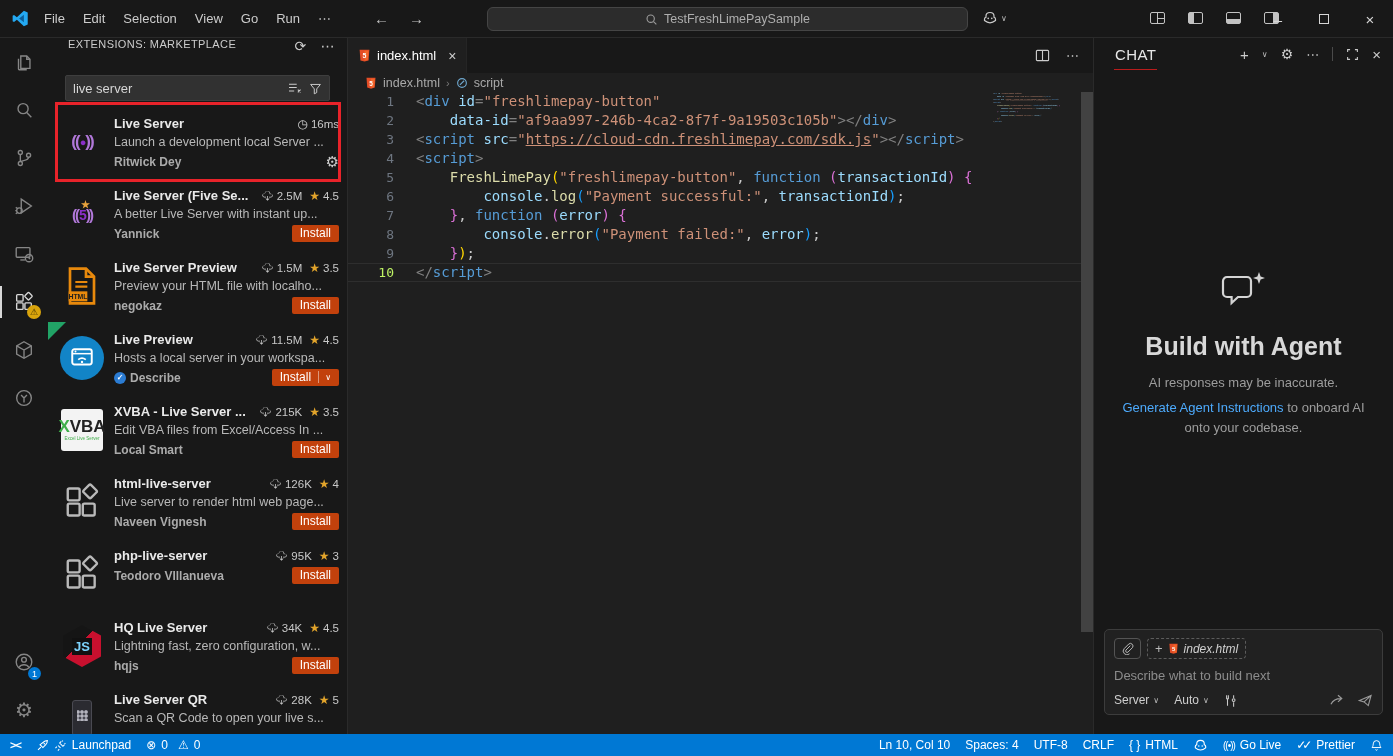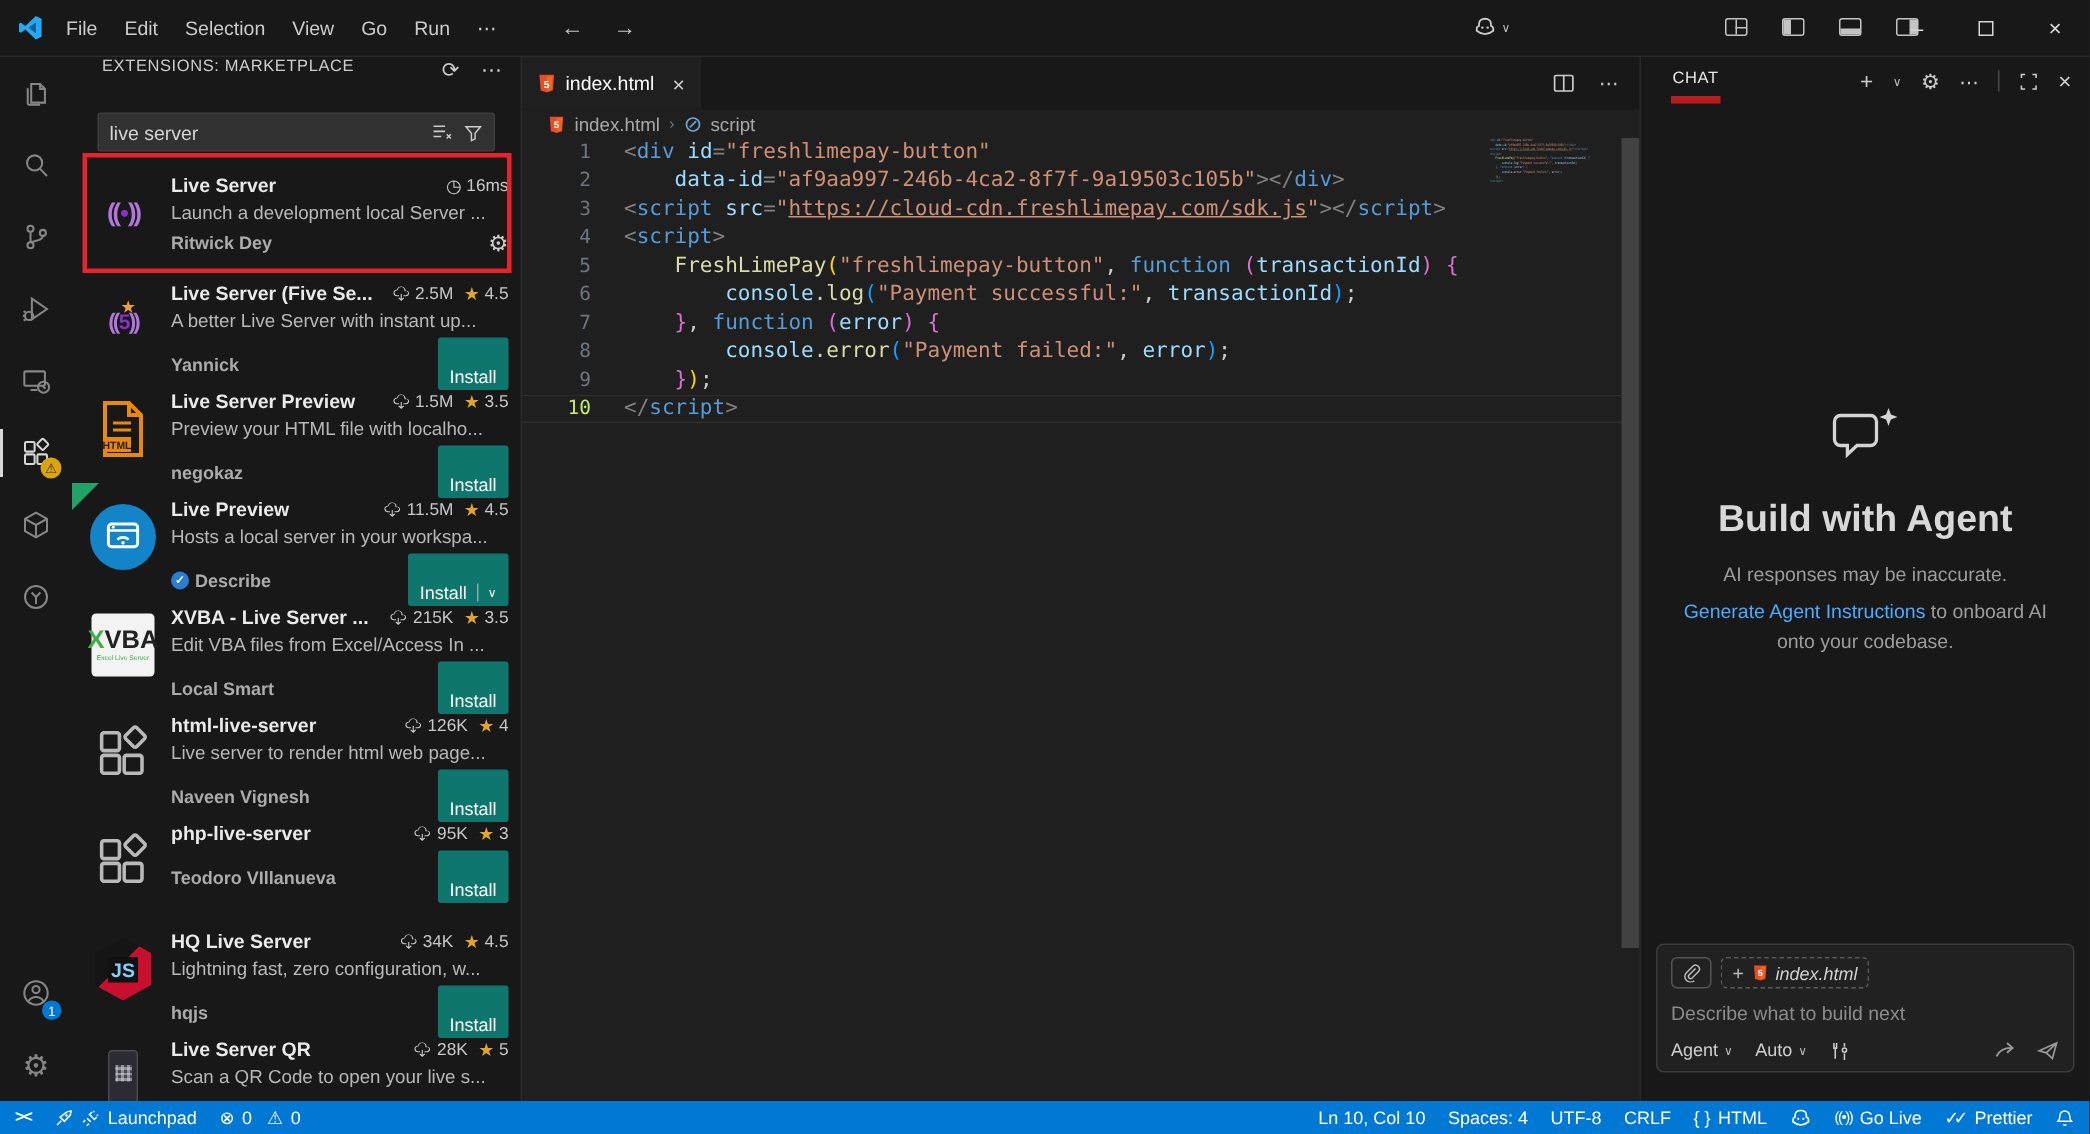--- a/index.html
+++ b/index.html
@@ -50,21 +50,21 @@
   .ext-icon{position:absolute;left:11px;top:13px;width:46px;height:46px;display:flex;align-items:center;justify-content:center}
   .l1{display:flex;align-items:center}
   .ext-name{font-weight:bold;color:#eaeaea;font-size:13px;white-space:nowrap;overflow:hidden;flex:1}
   .ext-meta{display:flex;align-items:center;gap:3px;font-size:11.5px;color:#c8c8c8;margin-left:6px;white-space:nowrap}
   .star{color:#e2a42b;font-size:12px;margin-left:4px}
   .clockg{font-size:12px;color:#ccc}
   .ext-desc{font-size:12.5px;color:#b8b8b8;margin-top:4px;white-space:nowrap;overflow:hidden}
   .l3{display:flex;align-items:center;margin-top:4px}
   .ext-author{flex:1;font-size:12px;color:#ababab;font-weight:bold;display:flex;align-items:center;gap:4px}
   .vbadge{width:12px;height:12px;border-radius:50%;background:#2b7cd3;color:#fff;font-size:8px;display:flex;align-items:center;justify-content:center}
-  .install-btn{background:#0f766e;color:#fff;font-size:12px;padding:19px 8px 2px;border-radius:2px;display:flex;align-items:center;cursor:pointer}
+  .install-btn{background:#c2410c;color:#fff;font-size:12px;padding:1px 8px 2px;border-radius:2px;display:flex;align-items:center;cursor:pointer}
   .install-btn .sep{width:1px;height:12px;background:rgba(255,255,255,.45);margin:0 6px 0 7px}
   .install-btn .dd{font-size:8px}
   .gearbtn{color:#ccc;font-size:15px;cursor:pointer}
   .ribbon{position:absolute;left:0;top:0;width:0;height:0;border-top:18px solid #21a366;border-right:18px solid transparent;z-index:2}
   .hl-box{position:absolute;left:7px;top:64px;width:286px;height:80px;border:3px solid #e8232a;z-index:6;pointer-events:none}
 
   
   .brand-ls{font-weight:bold;font-size:17px;color:#b178d9;letter-spacing:-2px;display:flex;align-items:center}
   .brand-ls b{color:#8a2fc8;font-size:11px;margin:0 1px}
   .brand-5s{position:relative;font-weight:bold;font-size:15px;color:#b178d9;letter-spacing:-2px}
@@ -96,21 +96,21 @@
   .lnk{color:#ce9178;text-decoration:underline}.kw{color:#569cd6}.fn{color:#dcdcaa}.var{color:#9cdcfe}
   .b1{color:#ffd700}.b2{color:#da70d6}.b3{color:#179fff}
   .minimap{position:absolute;right:14px;top:0;width:86px;height:56px;overflow:hidden}
   .mini-inner{transform:scale(.12,.16);transform-origin:0 0;width:820px}
   .minimap .cur{box-shadow:none}
   .vscroll{position:absolute;right:0;top:0;width:12px;height:540px;background:#424242}
 
   
   .chat{position:absolute;left:1093px;top:38px;width:300px;height:696px;background:#181818;border-left:1px solid #2a2a2a}
   .chat-head{height:32px;display:flex;align-items:center;padding:0 12px 0 20px}
-  .chat-tab{font-size:11px;color:#e7e7e7;letter-spacing:.4px;border-bottom:5px solid #b91c1c;padding:7px 1px 6px}
+  .chat-tab{font-size:15px;color:#e7e7e7;letter-spacing:.4px;border-bottom:1px solid #b91c1c;padding:7px 1px 6px}
   .chat-icons{margin-left:auto;display:flex;align-items:center;gap:13px;color:#ccc}
   .vdiv{width:1px;height:14px;background:#4a4a4a}
   .empty{position:absolute;left:14px;right:14px;top:232px;text-align:center}
   .empty .eicon{display:flex;justify-content:center}
   .empty-title{font-size:25px;color:#d8d8d8;font-weight:700;margin-top:20px}
   .empty-sub{font-size:13px;color:#9d9d9d;margin-top:14px}
   .empty-link{font-size:13px;color:#9d9d9d;margin-top:8px;line-height:1.55}
   .empty-link a{color:#4daafc;text-decoration:none;cursor:pointer}
   .chat-input{position:absolute;left:10px;right:10px;top:591px;height:86px;background:#212121;border:1px solid #3c3c3c;border-radius:5px;padding:8px 9px}
   .ci-r1{display:flex;align-items:center;gap:6px}
@@ -147,20 +147,29 @@
       <span class="menu-item">Selection</span>
       <span class="menu-item">View</span>
       <span class="menu-item">Go</span>
       <span class="menu-item">Run</span>
       <span class="menu-item">⋯</span>
     </div>
   <div class="navarrows">
     <span>←</span>
     <span>→</span>
   </div>
+  <div class="tb-search">
+    <span>
+        <svg width="13" height="13" viewBox="0 0 16 16" fill="none" stroke="#9a9a9a" stroke-width="1.4">
+          <circle cx="7" cy="7" r="4.5"></circle>
+          <path d="M10.5 10.5 14 14"></path>
+        </svg>
+      </span>
+    <span>TestFreshLimePaySample</span>
+  </div>
   <div class="tb-copilot">
     <span>
         <svg width="16" height="16" viewBox="0 0 16 16" fill="none" stroke="#ccc" stroke-width="1.2">
           <path d="M4 6c0-2 1.5-3.5 4-3.5S12 4 12 6v1.2c1 .3 1.5.9 1.5 1.7v1.6c-1.8 1.5-4 2.3-5.5 2.3S4.3 12 2.5 10.5V8.9c0-.8.5-1.4 1.5-1.7z"></path>
           <circle cx="6.2" cy="8.4" r=".8" fill="#ccc" stroke="none"></circle>
           <circle cx="9.8" cy="8.4" r=".8" fill="#ccc" stroke="none"></circle>
         </svg>
       </span>
     <span class="chev">∨</span>
   </div>
@@ -669,21 +678,21 @@
               <path fill="#f16529" d="M8 2.2v12.2l4-1.2.9-11z"></path>
               <text x="8" y="11.5" font-size="8.5" text-anchor="middle" fill="#fff" font-weight="bold" font-family="sans-serif">5</text>
             </svg>
           </span>
         <span class="fname">index.html</span>
       </span>
     </div>
     <div class="ci-r2">Describe what to build next</div>
     <div class="ci-r3">
       <span class="mode">
-          <span>Agent</span>
+          <span>Server</span>
           <span class="chev">∨</span>
         </span>
       <span class="mode">
           <span>Auto</span>
           <span class="chev">∨</span>
         </span>
       <span>
           <svg width="14" height="13" viewBox="0 0 16 14" fill="none" stroke="#ccc" stroke-width="1.2">
             <path d="M3 1v4m2-4v4M2.5 5h3M4 5v8M11 1v3m0 5v5"></path>
             <circle cx="11" cy="6.5" r="1.6"></circle>

